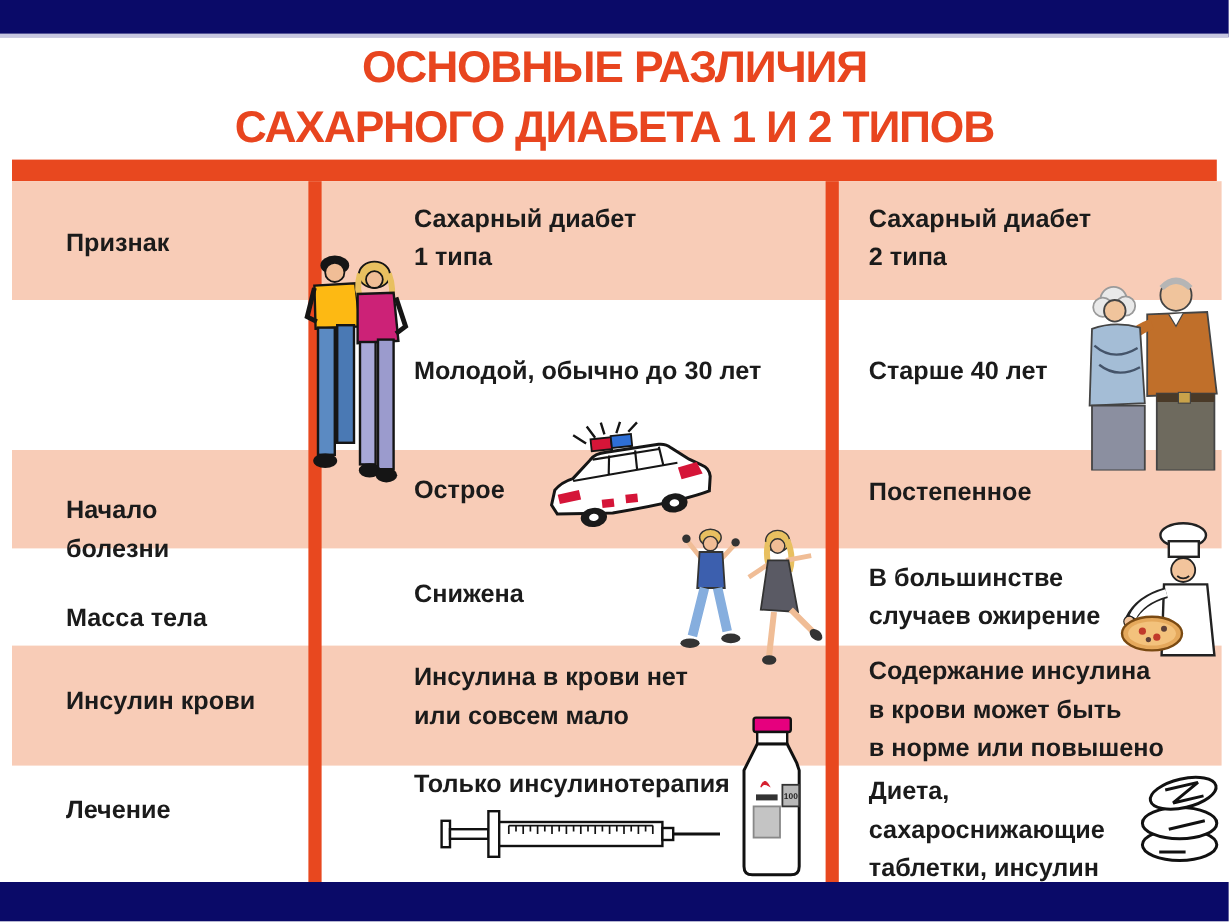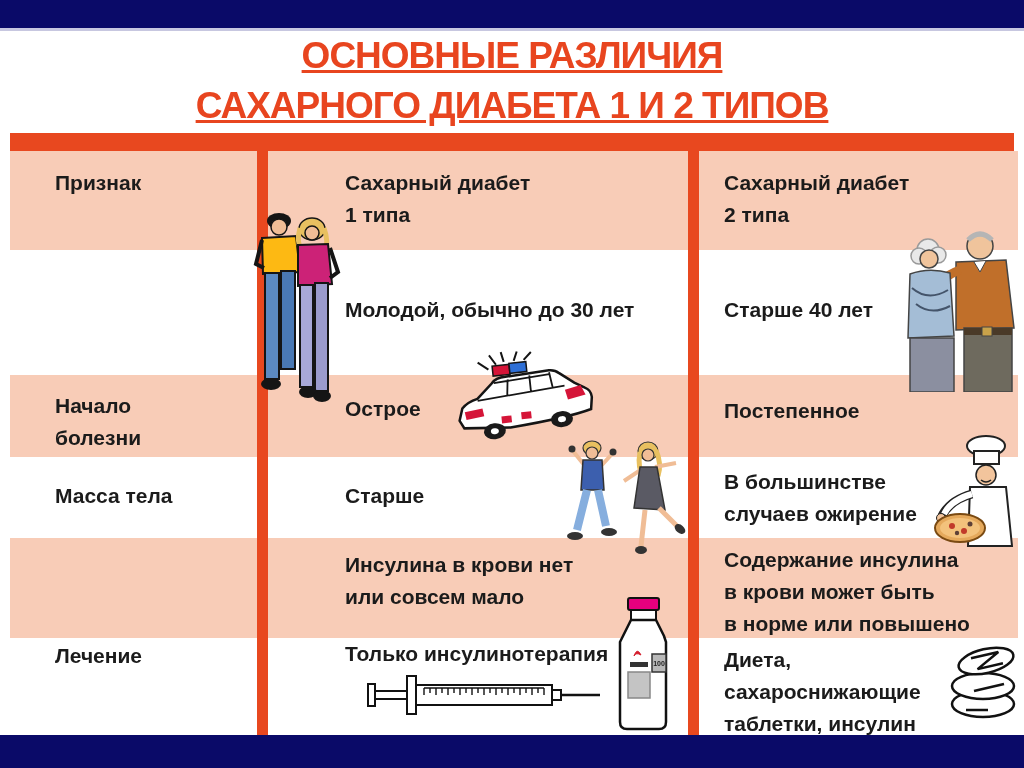--- a/index.html
+++ b/index.html
@@ -4,32 +4,32 @@
 <style>
   html,body{margin:0;padding:0;}
   .poster{
     position:relative;width:1024px;height:768px;background:#ffffff;
     overflow:hidden;font-family:"Liberation Sans",sans-serif;
   }
   .band-top{position:absolute;left:0;top:0;width:1024px;height:28px;
     background:#0a0a68;border-bottom:3px solid #c7c7e0;}
   .band-bottom{position:absolute;left:0;top:735px;width:1024px;height:33px;background:#0a0a68;}
   .title{position:absolute;left:0;top:31px;width:1024px;text-align:center;
-    color:#e8451f;font-weight:bold;font-size:37px;line-height:50px;letter-spacing:-1px;text-decoration:underline;}
+    color:#e8451f;font-weight:bold;font-size:37px;line-height:50px;letter-spacing:-1px;}
   .orange-bar{position:absolute;left:10px;top:133px;width:1004px;height:18px;background:#e8481f;}
   .stripe{position:absolute;left:10px;width:1008px;background:#f8ccb7;}
   .stripe.s1{top:151px;height:99px;}
   .stripe.s2{top:375px;height:82px;}
   .stripe.s3{top:538px;height:100px;}
   .divider{position:absolute;top:151px;height:584px;width:11px;background:#e8481f;z-index:2;}
   .divider.d1{left:257px;}
   .divider.d2{left:688px;}
   .cell{position:absolute;color:#1b1b1b;font-weight:bold;font-size:21px;line-height:32px;
     white-space:pre-line;z-index:4;}
-  .c1{left:55px;width:195px;}
+  .c1{left:55px;width:195px;margin-top:20px;}
   .c2{left:345px;width:335px;}
   .c3{left:724px;width:295px;}
   .art{position:absolute;z-index:3;}
   .art svg{display:block;width:100%;height:100%;}
 </style>
 </head>
 <body>
 
 <div class="poster">
 
@@ -58,24 +58,25 @@
 
   <div class="cell c2" style="top:294px">Молодой, обычно до 30 лет</div>
   <div class="cell c3" style="top:294px">Старше 40 лет</div>
 
   <div class="cell c1" style="top:390px">Начало
 болезни</div>
   <div class="cell c2" style="top:393px">Острое</div>
   <div class="cell c1" style="top:480px">Масса тела</div>
 
   <div class="cell c3" style="top:395px">Постепенное</div>
-  <div class="cell c2" style="top:480px">Старше</div>
+  <div class="cell c2" style="top:480px">Снижена</div>
   <div class="cell c3" style="top:466px">В большинстве
 случаев ожирение</div>
 
+  <div class="cell c1" style="top:549px">Инсулин крови</div>
   <div class="cell c2" style="top:549px">Инсулина в крови нет
 или совсем мало</div>
   <div class="cell c1" style="top:640px">Лечение</div>
 
   <div class="cell c3" style="top:544px">Содержание инсулина
 в крови может быть
 в норме или повышено</div>
   <div class="cell c2" style="top:638px">Только инсулинотерапия</div>
   <div class="cell c3" style="top:644px">Диета,
 сахароснижающие

